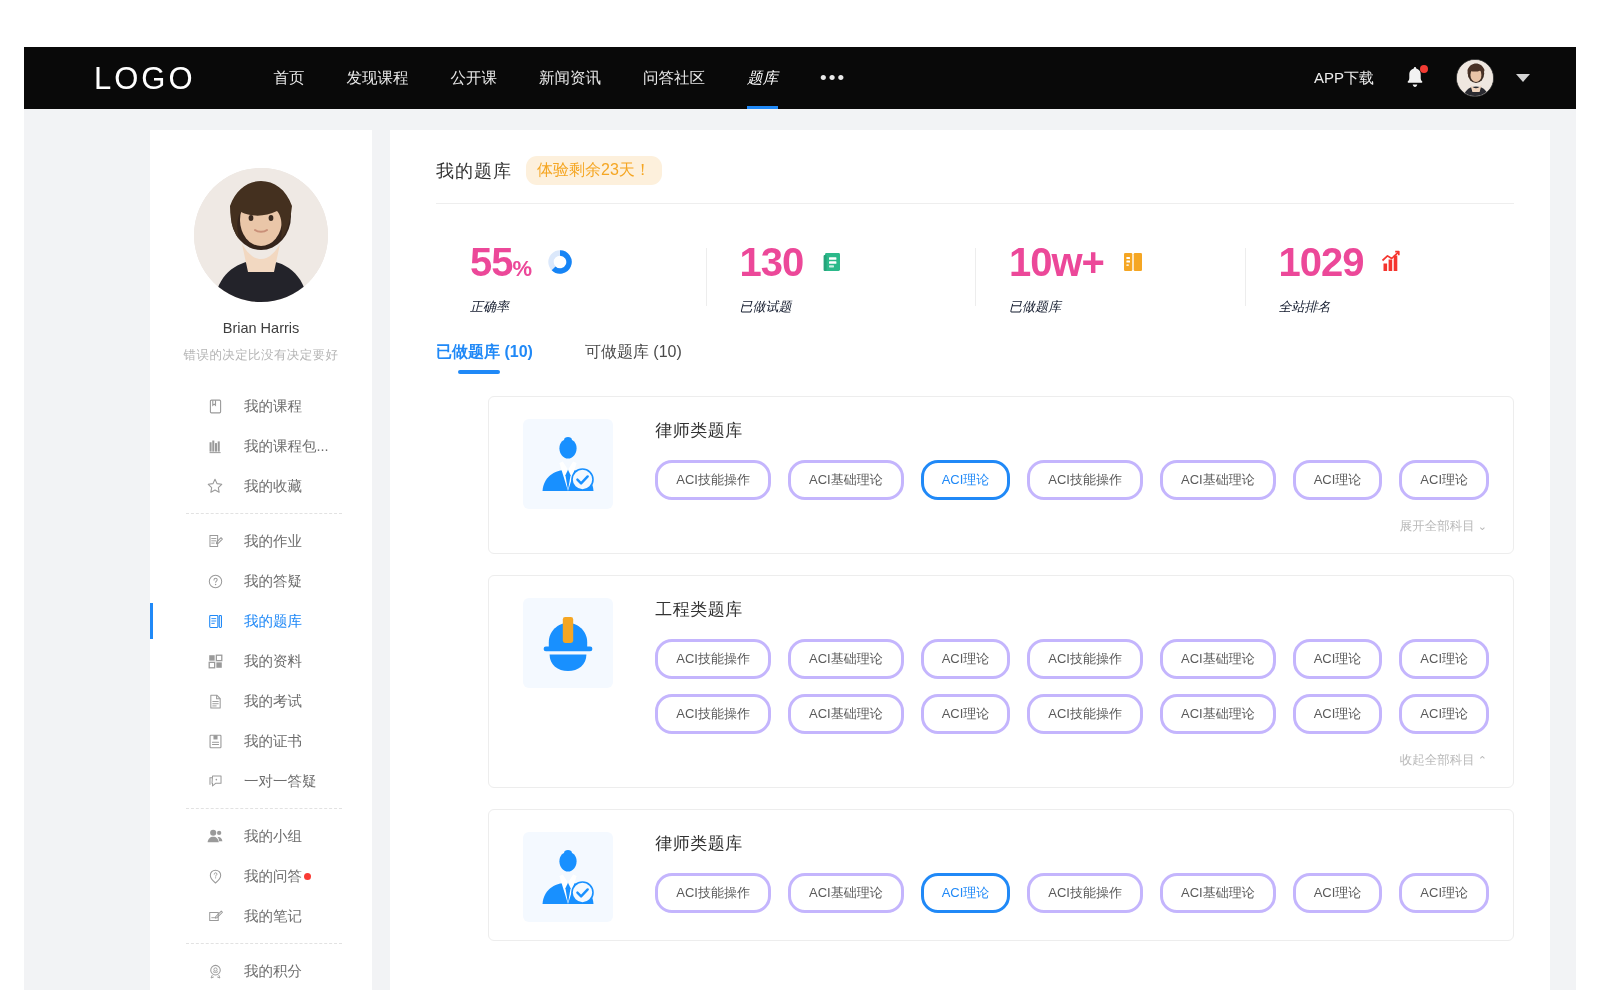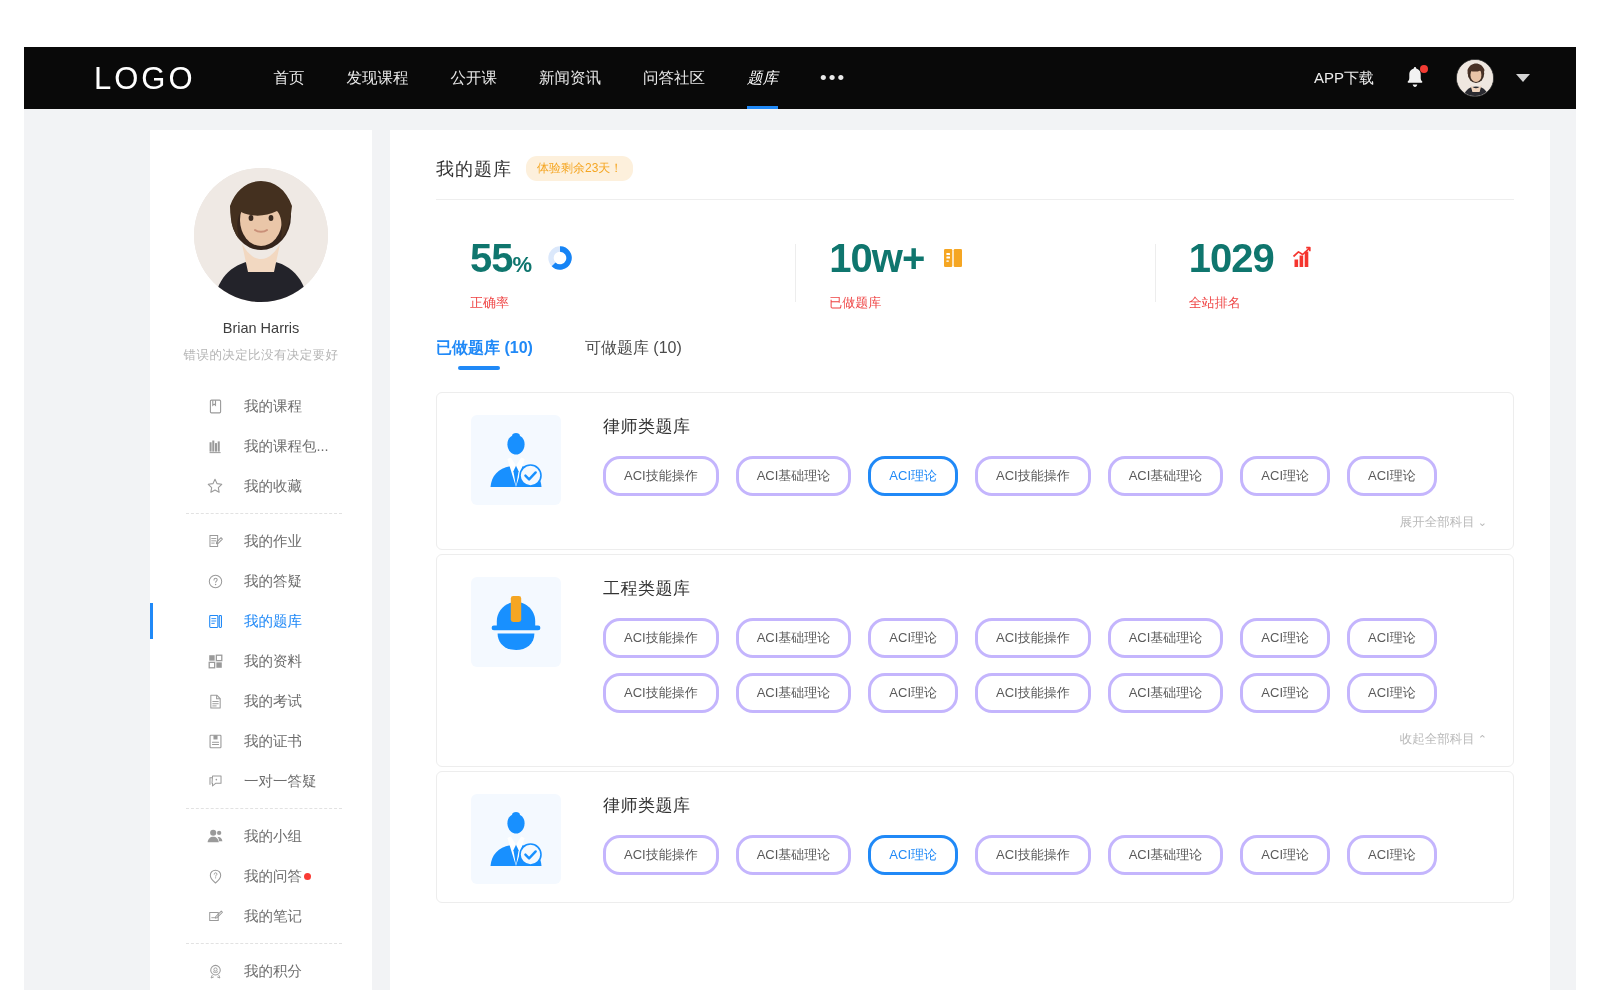--- a/index.html
+++ b/index.html
@@ -164,21 +164,21 @@
   }
   .page-head {
     display: flex; align-items: center; gap: 14px;
     padding-bottom: 18px;
     border-bottom: 1px solid #eeeeee;
   }
   .page-title { font-size: 18px; color: #333333; letter-spacing: 1px; }
   .trial-badge {
     background: #fdf0dc;
     color: #f5a623;
-    font-size: 12px;
+    font-size: 16px;
     padding: 4px 11px;
     border-radius: 11px;
     white-space: nowrap;
   }
   
   .stats {
     display: flex;
     margin-top: 22px;
     padding: 16px 0 14px;
   }
@@ -187,44 +187,44 @@
     padding-left: 34px;
     position: relative;
   }
   .stat + .stat::before {
     content: "";
     position: absolute; left: 0; top: 6px;
     width: 1px; height: 58px; background: #ededed;
   }
   .stat-row { display: flex; align-items: center; gap: 16px; }
   .stat-num {
-    font-size: 40px; color: #0f766e; font-weight: 700;
+    font-size: 40px; color: #ec4899; font-weight: 700;
     letter-spacing: -1px; line-height: 1;
   }
   .stat-num .suffix { font-size: 22px; font-weight: 700; }
-  .stat-label { font-size: 13px; color: #ef4444; margin-top: 16px; }
+  .stat-label { font-size: 13px; color: #0f172a; margin-top: 16px; font-style: italic; }
   .stat-ico { width: 26px; height: 26px; display: block; }
   
   .tabs { display: flex; gap: 52px; margin-top: 12px; margin-bottom: 22px; }
   .tab {
     position: relative;
     font-size: 16px; color: #4b4b4b;
     padding-bottom: 11px;
     cursor: pointer;
     white-space: nowrap;
   }
   .tab.active { color: #2089f7; font-weight: 700; }
   .tab.active::after {
     content: "";
     position: absolute; left: 22px; bottom: 0;
     width: 42px; height: 4px; border-radius: 2px;
     background: #2089f7;
   }
   
-  .cards { display: flex; flex-direction: column; gap: 4px; }
+  .cards { display: flex; flex-direction: column; gap: 21px; align-items: flex-end; }
   .card {
     border: 1px solid #ededed;
     border-radius: 6px;
     padding: 22px 24px 12px 34px;
     background: #ffffff;
   }
   .card-inner { display: flex; gap: 42px; }
   .card-thumb {
     flex: 0 0 90px;
     width: 90px; height: 90px;
@@ -480,20 +480,35 @@
                   <svg class="stat-ico" viewBox="0 0 26 26">
                     <circle cx="13" cy="13" r="9" fill="none" stroke="#dbe8fb" stroke-width="5.4"></circle>
                     <path d="M13 4a9 9 0 1 1-6.4 15.3" fill="none" stroke="#1684f5" stroke-width="5.4" stroke-linecap="butt"></path>
                   </svg>
                 </span>
               </div>
               <div class="stat-label">正确率</div>
             </div>
             <div class="stat">
               <div class="stat-row">
+                <div class="stat-num"><span>130</span></div>
+                <span>
+                  <svg class="stat-ico" viewBox="0 0 26 26">
+                    <rect x="6" y="4" width="15" height="18" rx="1.4" fill="#2bb98a"></rect>
+                    <rect x="4.6" y="6" width="3" height="16" rx="1" fill="#24a47a"></rect>
+                    <rect x="10" y="8.2" width="7.4" height="2.6" rx=".6" fill="#ffffff"></rect>
+                    <rect x="10" y="12.2" width="7.4" height="2.6" rx=".6" fill="#ffffff"></rect>
+                    <rect x="10" y="16.2" width="5" height="2.2" rx=".6" fill="#ffffff" opacity=".75"></rect>
+                  </svg>
+                </span>
+              </div>
+              <div class="stat-label">已做试题</div>
+            </div>
+            <div class="stat">
+              <div class="stat-row">
                 <div class="stat-num"><span>10w+</span></div>
                 <span>
                   <svg class="stat-ico" viewBox="0 0 26 26">
                     <rect x="4" y="4" width="8.3" height="18" rx="1.3" fill="#f5a623"></rect>
                     <rect x="13.7" y="4" width="8.3" height="18" rx="1.3" fill="#f5a623"></rect>
                     <rect x="6.4" y="8" width="3.6" height="1.9" rx=".5" fill="#ffffff"></rect>
                     <rect x="6.4" y="11.6" width="3.6" height="1.9" rx=".5" fill="#ffffff"></rect>
                     <rect x="6.4" y="15.2" width="2.4" height="1.9" rx=".5" fill="#ffffff" opacity=".8"></rect>
                   </svg>
                 </span>

